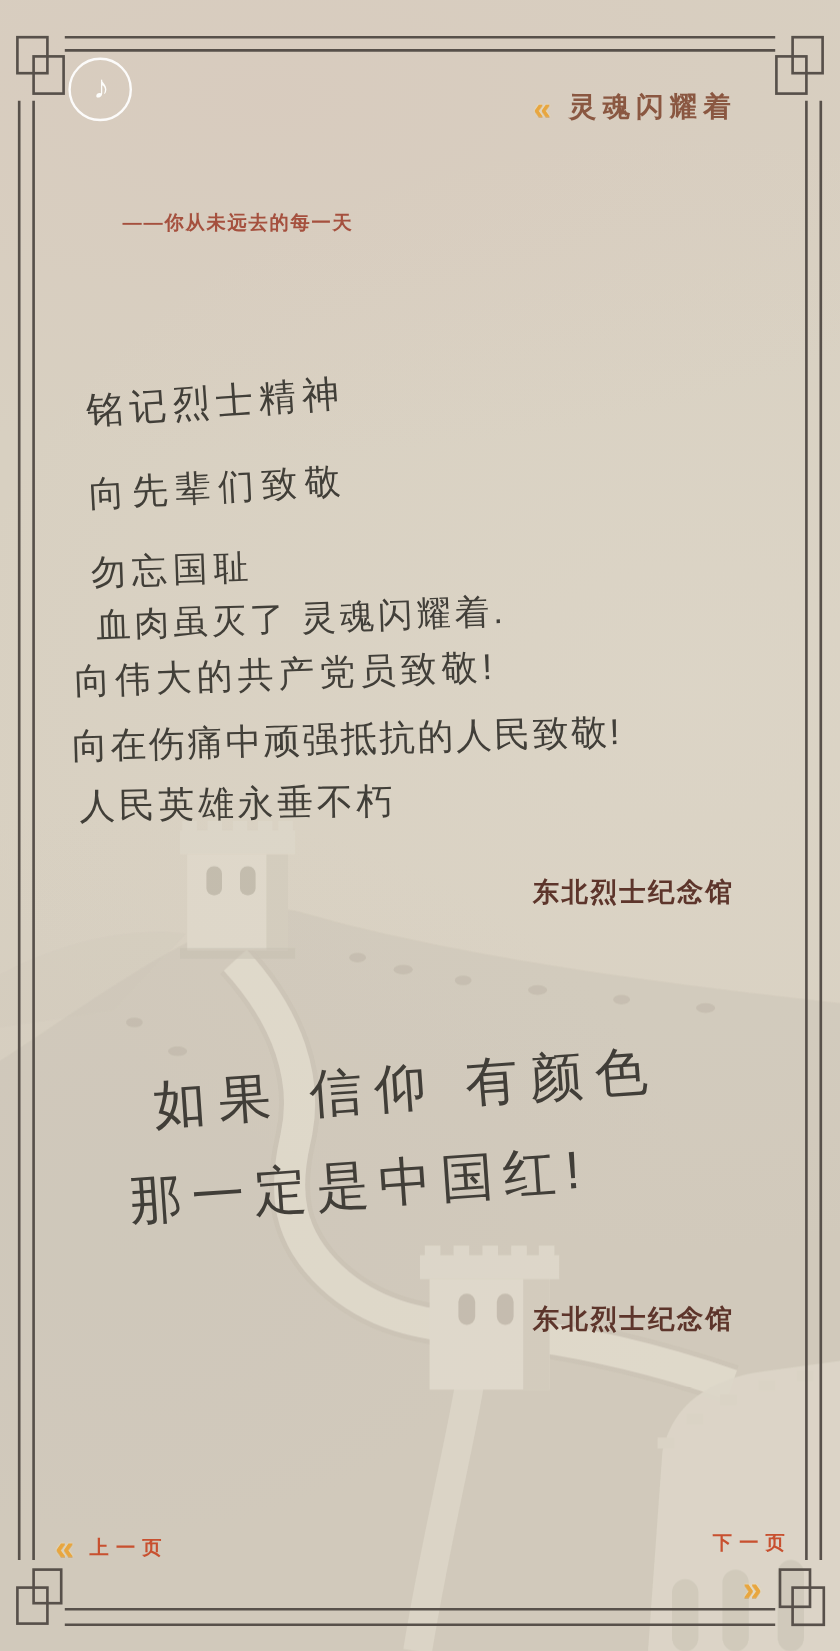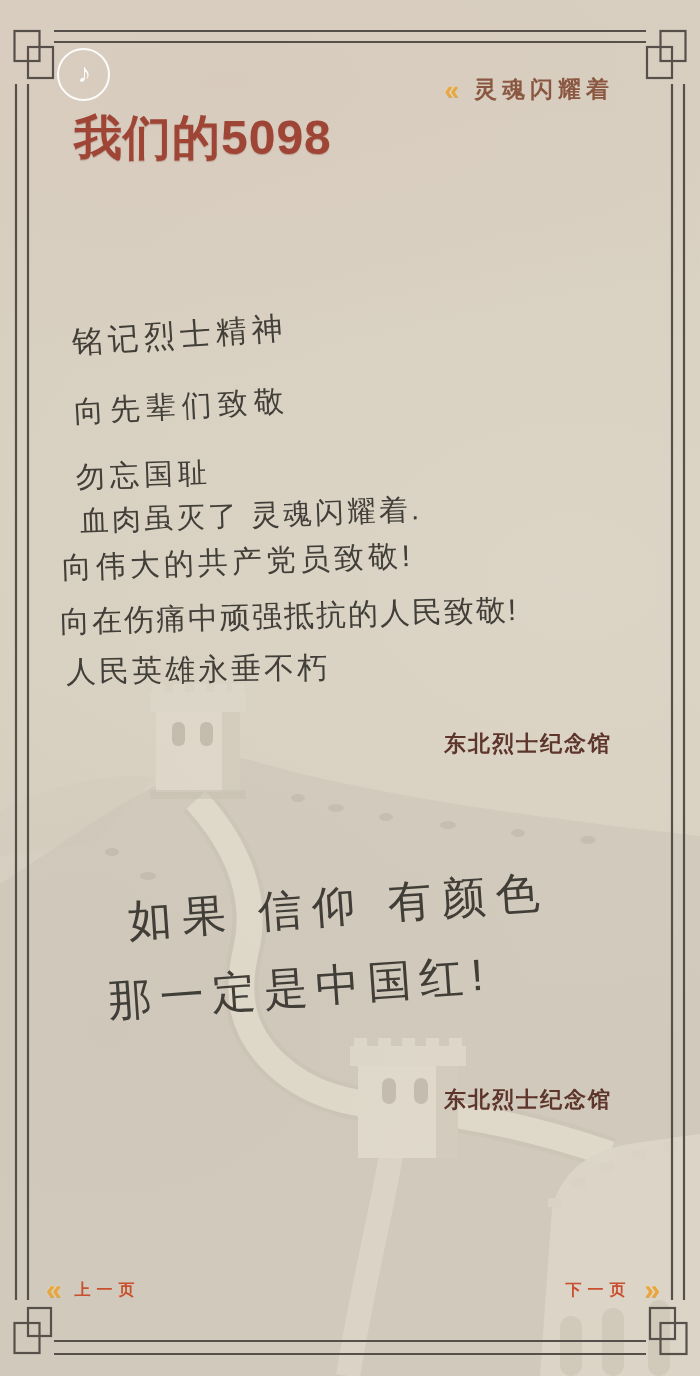--- a/index.html
+++ b/index.html
@@ -37,21 +37,21 @@
 
   
   .attr{right:88px;text-align:center;font-family:"Liberation Serif",serif;font-weight:700;
     color:#5d352b;font-size:22px;line-height:31px;letter-spacing:2px;}
 
   
   .pag{display:flex;align-items:center;gap:13px;cursor:pointer;top:1276px;}
   .pag-label{font-family:Liberation Serif, serif;font-size:16px;font-weight:700;
     color:#c8502f;letter-spacing:6px;}
   .pag-prev{left:46px;}
-  .pag-next{right:40px;}
+  .pag-next{right:40px;flex-direction:column;}
 </style>
 </head>
 <body>
 
 <div id="stage">
 
   <svg class="abs" style="left:0;top:0;" width="700" height="1376" viewBox="0 0 700 1376">
     <g opacity="0.55">
 
       <path d="M0,812 C50,786 105,772 155,778 L95,842 L0,856 Z" fill="#cfc8bb" opacity="0.5"></path>
@@ -146,21 +146,21 @@
 
   <div class="abs logo-btn">
     <span class="logo-note">♪</span>
   </div>
 
   <div class="abs back-link">
     <span class="chev-gold">«</span>
     <span class="back-label">灵魂闪耀着</span>
   </div>
 
-  <div class="abs brand-title">我们的5098</div>
+  <div class="abs brand-sub">——你从未远去的每一天</div>
 
   <div class="abs hw hw1" style="left:72px;top:322px;font-size:31px;letter-spacing:5px;transform:rotate(-4deg);">铭记烈士精神</div>
   <div class="abs hw hw1" style="left:74px;top:392px;letter-spacing:6px;transform:rotate(-3deg);">向先辈们致敬</div>
   <div class="abs hw hw1" style="left:76px;top:458px;font-size:29px;letter-spacing:5px;transform:rotate(-2deg);">勿忘国耻</div>
   <div class="abs hw hw1" style="left:80px;top:502px;font-size:29px;letter-spacing:3px;transform:rotate(-2deg);">血肉虽灭了 灵魂闪耀着.</div>
   <div class="abs hw hw1" style="left:62px;top:548px;letter-spacing:4px;transform:rotate(-2deg);">向伟大的共产党员致敬!</div>
   <div class="abs hw hw1" style="left:60px;top:602px;letter-spacing:2px;transform:rotate(-1.5deg);">向在伤痛中顽强抵抗的人民致敬!</div>
   <div class="abs hw hw1" style="left:66px;top:652px;letter-spacing:3px;transform:rotate(-1deg);">人民英雄永垂不朽</div>
 
   <div class="abs attr" style="top:728px;">

